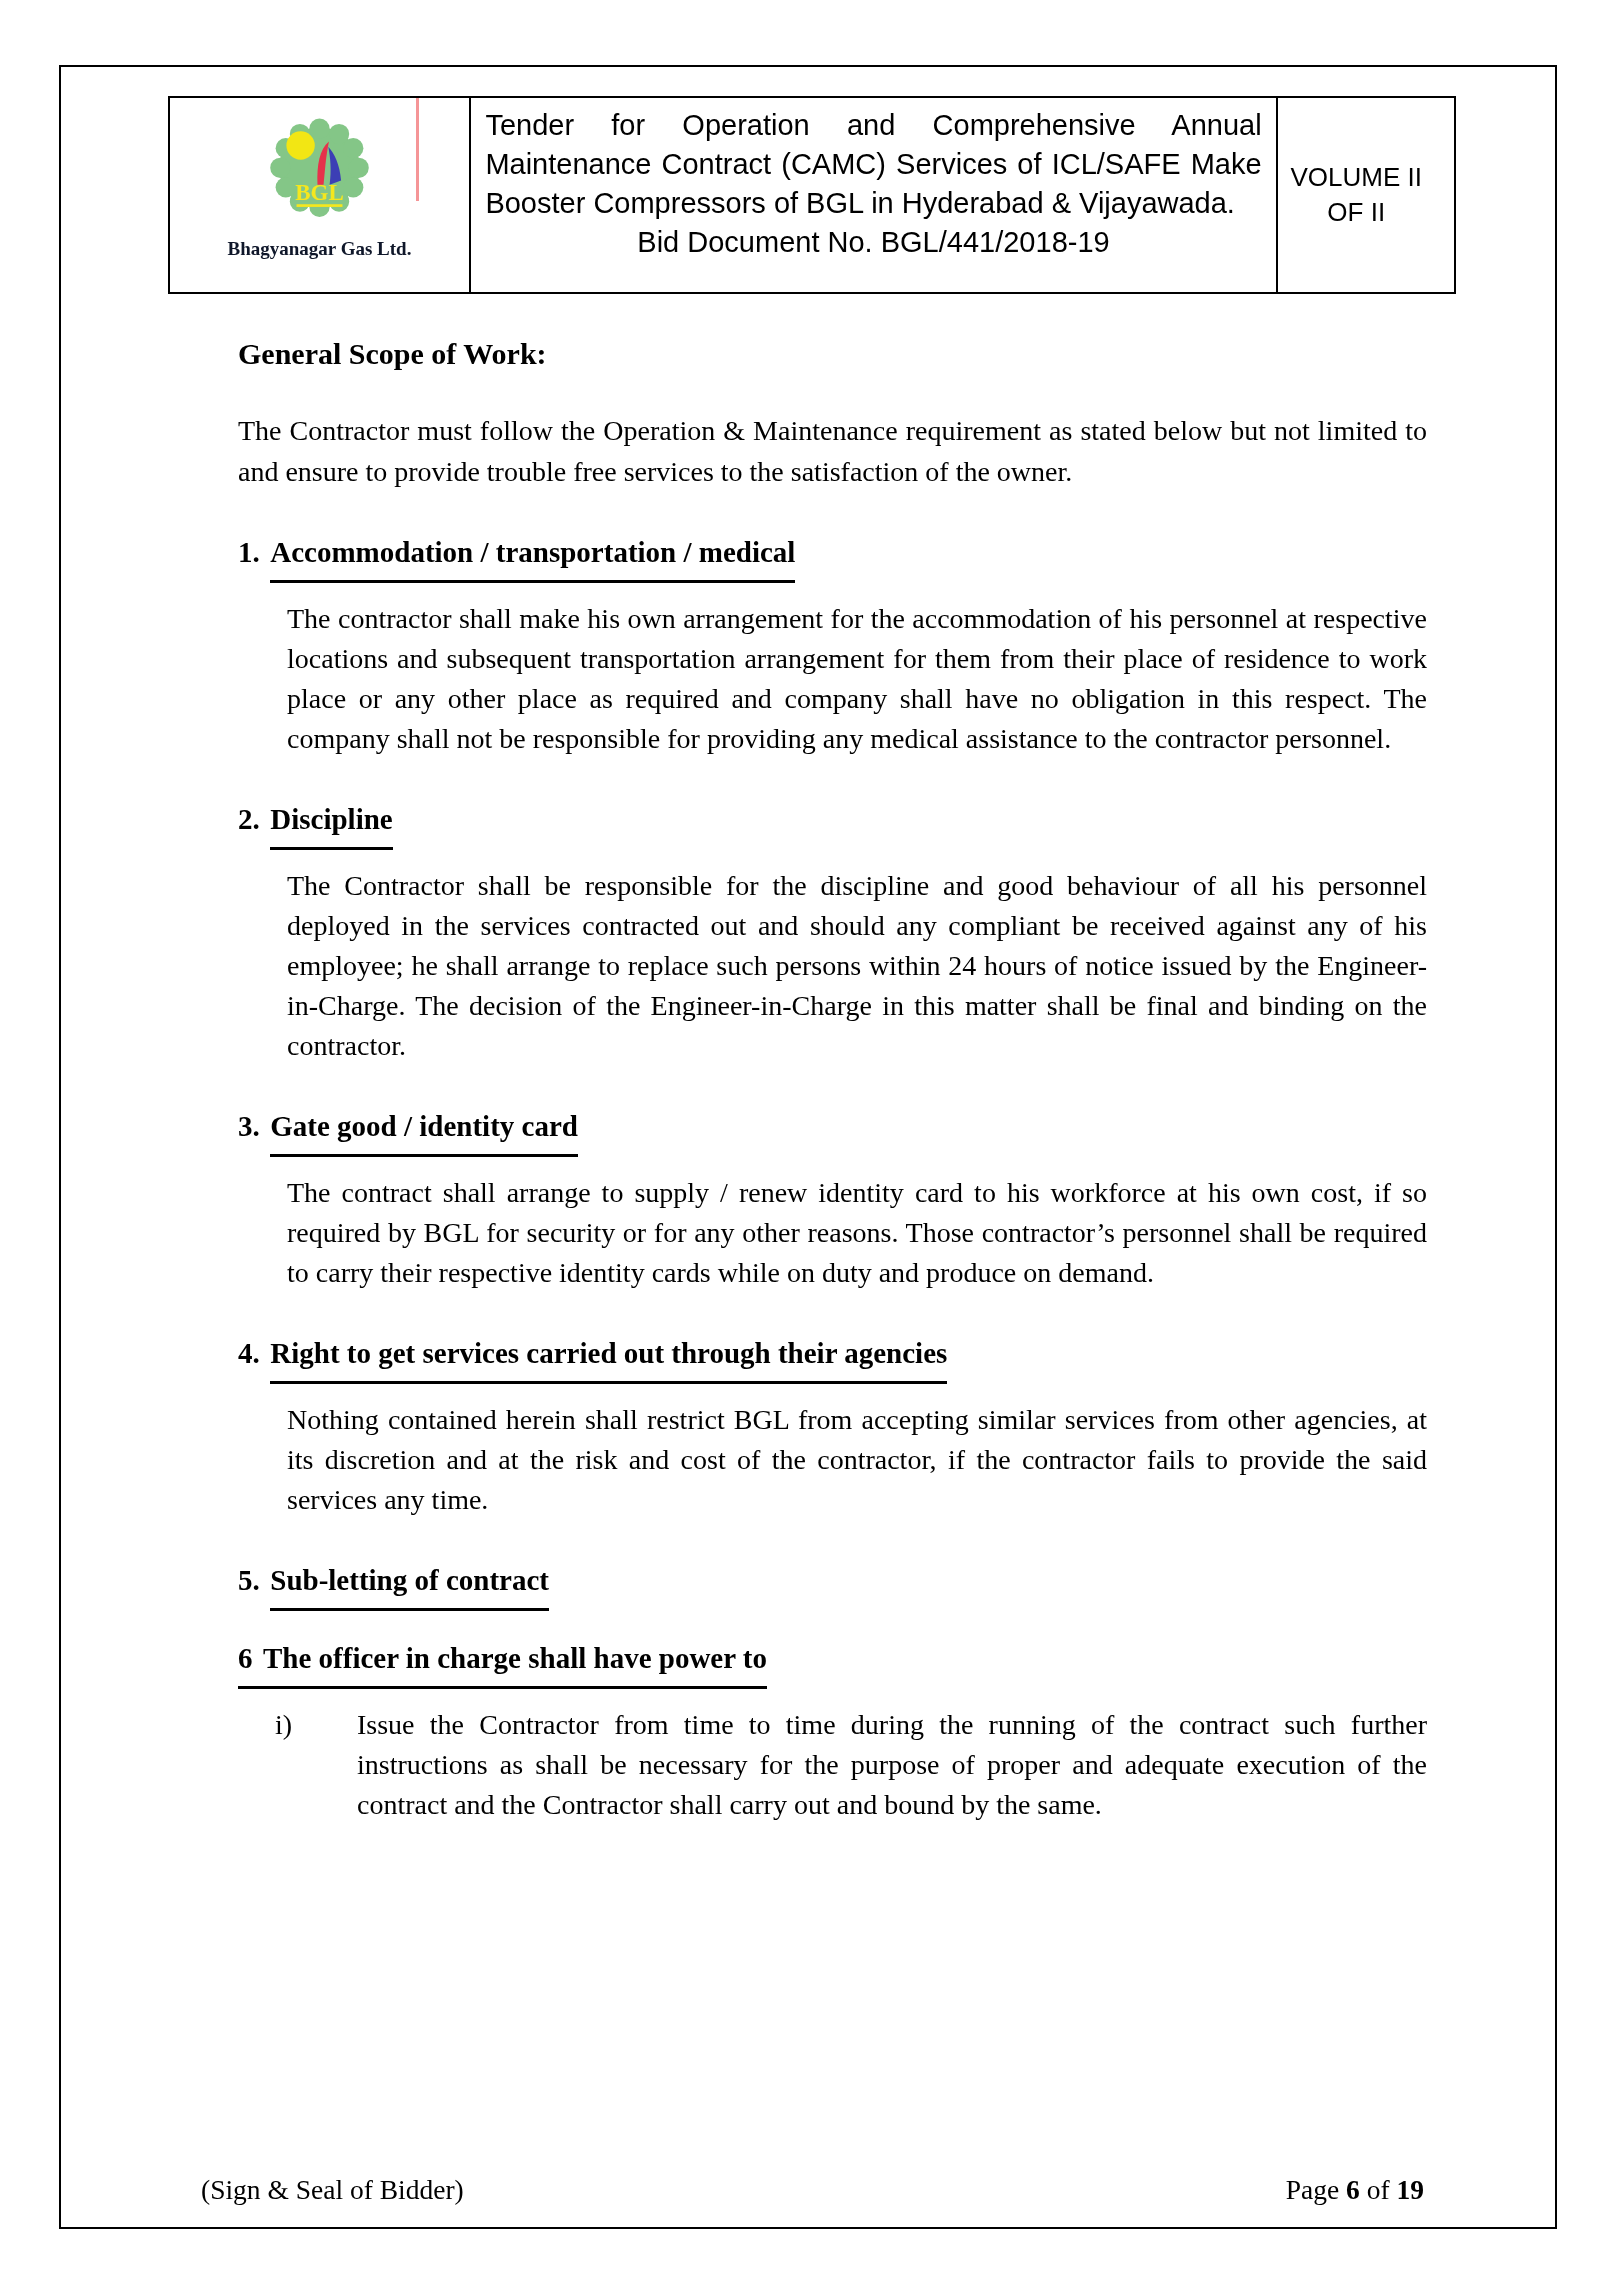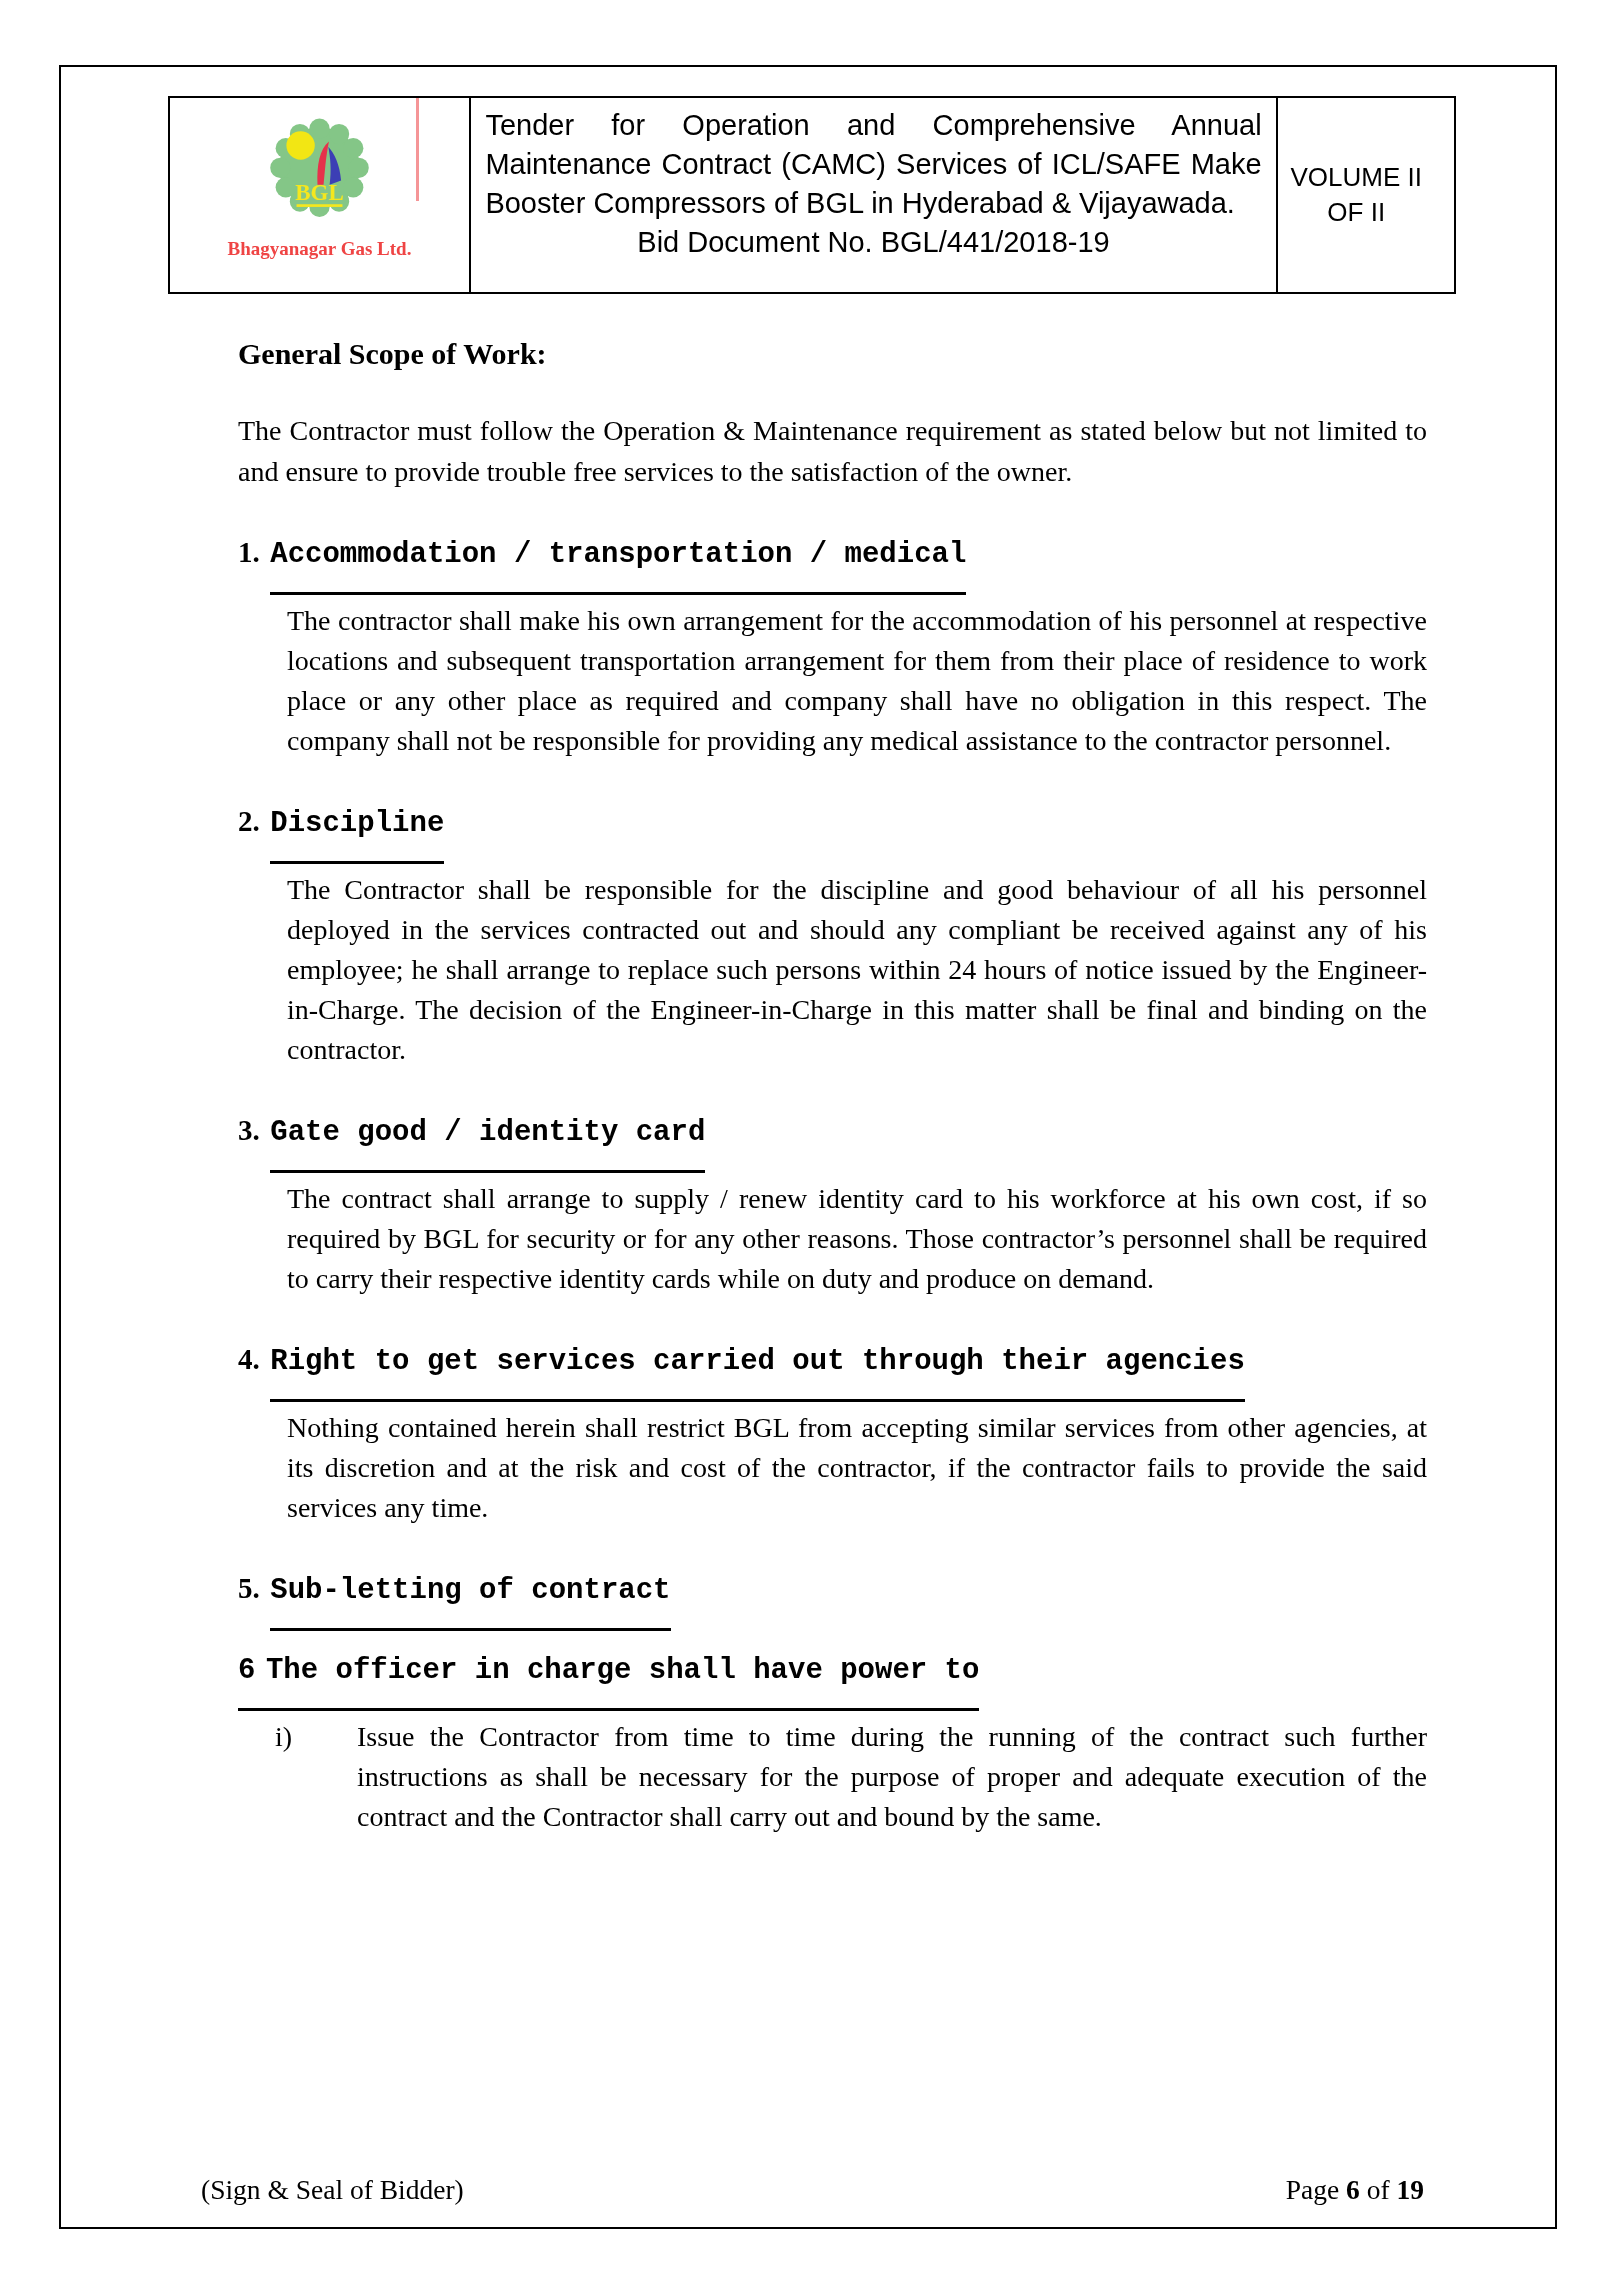--- a/index.html
+++ b/index.html
@@ -45,21 +45,21 @@
   }
   .pink-line{
     position:absolute;left:246px;top:0;
     width:2.6px;height:103px;
     background:#f59597;
   }
   .logo-svg{display:block;margin:0 auto;}
   .logo-caption{
     font-family:"Liberation Serif",serif;
     font-weight:bold;
-    color:#ef4444;
+    color:#0f172a;
     font-size:19px;line-height:19.6px;
     margin-top:-1.3px;
   }
   .company{
     font-family:"Liberation Sans",sans-serif;
     font-size:26px;line-height:33px;
     margin-top:7.9px;
   }
   .title-text{
     text-align:justify;
@@ -68,21 +68,21 @@
   .bid-line{
     text-align:center;
     font-size:29px;line-height:39px;
   }
   
   .content{padding:0 128px 0 137px;margin-left:40px;}
   .gsw{font-weight:bold;font-size:30px;line-height:37px;margin-top:41px;}
   .intro{font-size:28px;line-height:41px;text-align:justify;margin-top:38px;}
   .sec-head{margin-top:43px;font-size:29px;line-height:35px;font-weight:bold;white-space:nowrap;}
   .sec-head .num{margin-right:10.5px;}
-  .u{border-bottom:3.3px solid #000;padding-bottom:21px;font-family:Liberation Mono, monospace;}
+  .u{border-bottom:3.3px solid #000;padding-bottom:12px;}
   .u .num{margin-right:10.5px;}
   .para{
     margin:29px 0 0 49px;
     font-size:28px;line-height:40px;
     text-align:justify;
   }
   .list-row{display:flex;margin:29px 0 0 37px;}
   .list-marker{width:82px;font-size:28px;line-height:40px;flex:none;}
   .list-text{flex:1;font-size:28px;line-height:40px;text-align:justify;}
   

